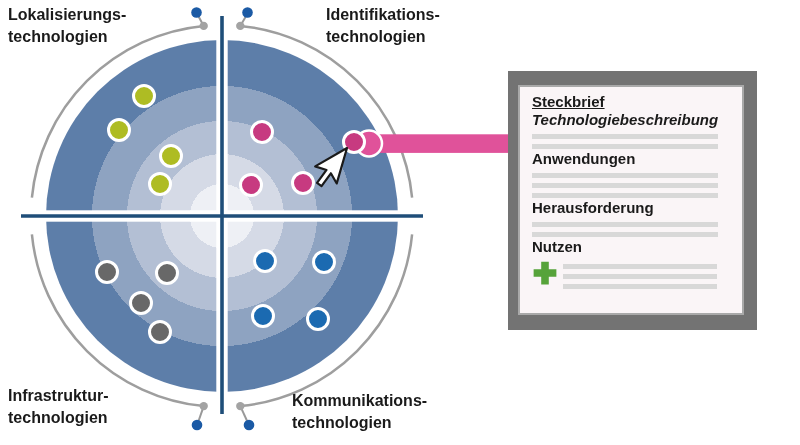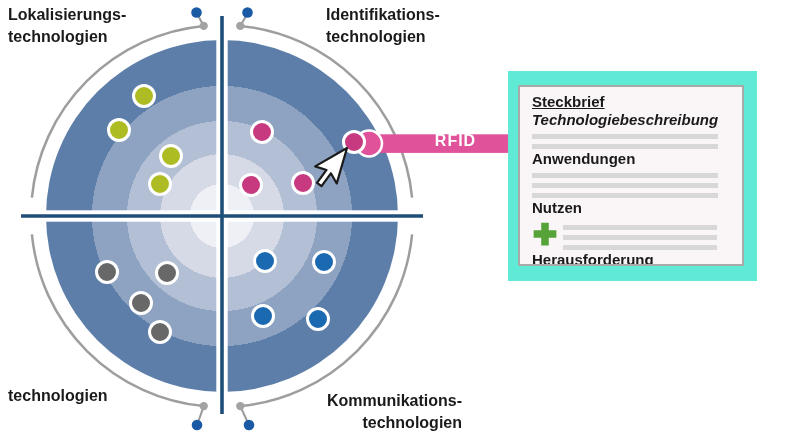--- a/index.html
+++ b/index.html
@@ -13,33 +13,33 @@
 
   
   .qlabel{
     position:absolute;font-weight:bold;font-size:16px;color:#1a1a1a;
     line-height:1.35;white-space:nowrap;
   }
   .qlabel span{display:block;}
   .qlabel.tl{left:8px;top:4px;text-align:left;}
   .qlabel.tr{left:326px;top:4px;width:144px;}
   .qlabel.bl{left:8px;top:385px;text-align:left;}
-  .qlabel.br{left:300px;top:390px;width:162px;text-align:right;}
+  .qlabel.br{left:292px;top:390px;width:162px;}
 
   
   .rfid-label{
-    position:absolute;left:400px;top:132px;width:111px;height:28px;
+    position:absolute;left:400px;top:118px;width:111px;height:28px;
     color:#ffffff;font-weight:bold;font-size:16px;line-height:18px;
-    text-align:center;letter-spacing:1px;
+    letter-spacing:1px;
   }
 
   
   .panel{
-    position:absolute;left:508px;top:71px;width:249px;height:210px;
-    background:#5eead4;box-sizing:border-box;
+    position:absolute;left:508px;top:71px;width:249px;height:259px;
+    background:#737373;box-sizing:border-box;
     padding:14px 13px 15px 10px;
   }
   .panel-card{
     width:100%;height:100%;box-sizing:border-box;
     background:#faf5f7;border:2px solid #a9a9a9;
     padding:4px 12px 4px 12px;overflow:hidden;
   }
   .panel-header{
     font-weight:bold;font-size:15px;color:#1a1a1a;
     text-decoration:underline;line-height:1.2;margin-top:2px;
@@ -134,20 +134,21 @@
 
   <div class="qlabel tl">
     <span>Lokalisierungs-</span>
     <span>technologien</span>
   </div>
   <div class="qlabel tr">
     <span>Identifikations-</span>
     <span>technologien</span>
   </div>
   <div class="qlabel bl">
+    <span>Infrastruktur-</span>
     <span>technologien</span>
   </div>
   <div class="qlabel br">
     <span>Kommunikations-</span>
     <span>technologien</span>
   </div>
 
   <div class="rfid-label">RFID</div>
 
   <div class="panel">
@@ -159,44 +160,44 @@
         <div class="bars">
             <div class="bar"></div>
             <div class="bar"></div>
           </div>
       </div>
 
       <div class="panel-section">
         <div class="panel-title">Anwendungen</div>
         <div class="bars">
             <div class="bar"></div>
+            <div class="bar"></div>
+            <div class="bar"></div>
+          </div>
+      </div>
+
+      <div class="panel-section">
+        <div class="panel-title">Herausforderung</div>
+        <div class="bars">
             <div class="bar"></div>
             <div class="bar"></div>
           </div>
       </div>
 
       <div class="panel-section">
         <div class="panel-title">Nutzen</div>
         <div class="nutzen-row">
           <span class="plus-wrap">
             <svg width="26" height="26" viewBox="0 0 24 24">
               <path d="M8.5 1.5 h7 v7 h7 v7 h-7 v7 h-7 v-7 h-7 v-7 h7 z" fill="#56a33a"></path>
             </svg>
           </span>
           <div class="bars narrow">
               <div class="bar"></div>
               <div class="bar"></div>
               <div class="bar"></div>
             </div>
         </div>
       </div>
-
-      <div class="panel-section">
-        <div class="panel-title">Herausforderung</div>
-        <div class="bars">
-            <div class="bar"></div>
-            <div class="bar"></div>
-          </div>
-      </div>
     </div>
   </div>
 
 </div>
 
 </body></html>

